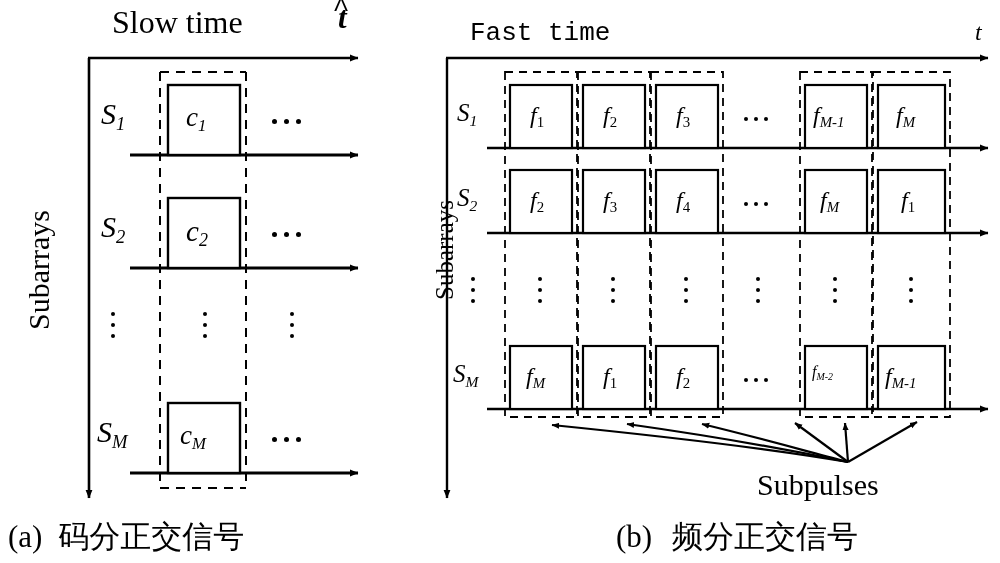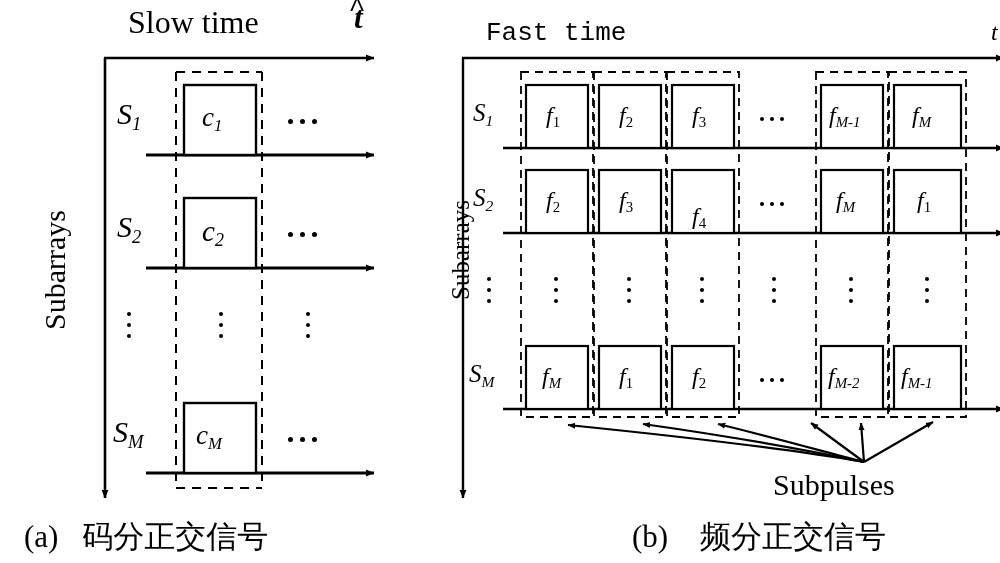--- a/index.html
+++ b/index.html
@@ -10,21 +10,21 @@
   body {
     width: 1000px;
     height: 563px;
     font-family: "Liberation Serif", "DejaVu Serif", serif;
     color: #000000;
     overflow: hidden;
     position: relative;
   }
   #figure {
     position: absolute;
-    left: 16px;
+    left: 0;
     top: 0;
     width: 960px;
     height: 563px;
   }
   .lbl {
     position: absolute;
     white-space: nowrap;
     line-height: 1;
     font-family: "Liberation Serif", "DejaVu Serif", serif;
   }
@@ -295,41 +295,41 @@
     <i>f</i><span class="sub">M</span>
   </div>
 
   
   <div class="lbl cell" style="left:530px; top:188px; font-size:24px;">
     <i>f</i><span class="subn">2</span>
   </div>
   <div class="lbl cell" style="left:603px; top:188px; font-size:24px;">
     <i>f</i><span class="subn">3</span>
   </div>
-  <div class="lbl cell" style="left:676px; top:188px; font-size:24px;margin-top:16px;">
+  <div class="lbl cell" style="left:676px; top:188px; font-size:24px;">
     <i>f</i><span class="subn">4</span>
   </div>
   <div class="lbl cell" style="left:820px; top:188px; font-size:24px;">
     <i>f</i><span class="sub">M</span>
   </div>
   <div class="lbl cell" style="left:901px; top:188px; font-size:24px;">
     <i>f</i><span class="subn">1</span>
   </div>
 
   
   <div class="lbl cell" style="left:526px; top:364px; font-size:24px;">
     <i>f</i><span class="sub">M</span>
   </div>
   <div class="lbl cell" style="left:603px; top:364px; font-size:24px;">
     <i>f</i><span class="subn">1</span>
   </div>
   <div class="lbl cell" style="left:676px; top:364px; font-size:24px;">
     <i>f</i><span class="subn">2</span>
   </div>
-  <div class="lbl cell" style="left:812px; top:364px; font-size:24px;">
+  <div class="lbl cell" style="left:812px; top:364px; font-size:16px;">
     <i>f</i><span class="sub">M-2</span>
   </div>
   <div class="lbl cell" style="left:885px; top:364px; font-size:24px;">
     <i>f</i><span class="sub">M-1</span>
   </div>
 
   
   <div class="dots-h" style="left:744px; top:117px; gap:6px;">
       <i style="width:4px;height:4px;"></i>
       <i style="width:4px;height:4px;"></i>
@@ -382,21 +382,21 @@
       <i></i>
       <i></i>
     </div>
 
   
   <div class="lbl txt-plain" style="left:757px; top:470px; font-size:30px;">Subpulses</div>
 
   
   <div class="caption" style="left:8px; top:516px; font-size:31px;">
     <span>(a)</span>
-    <span class="cjk" style="margin-left:16px;">码分正交信号</span>
+    <span class="cjk" style="margin-left:8px;">码分正交信号</span>
   </div>
 
   <div class="caption" style="left:616px; top:516px; font-size:31px;">
     <span>(b)</span>
-    <span class="cjk" style="margin-left:24px;">频分正交信号</span>
+    <span class="cjk" style="margin-left:12px;">频分正交信号</span>
   </div>
 
 </div>
 
 </body></html>

